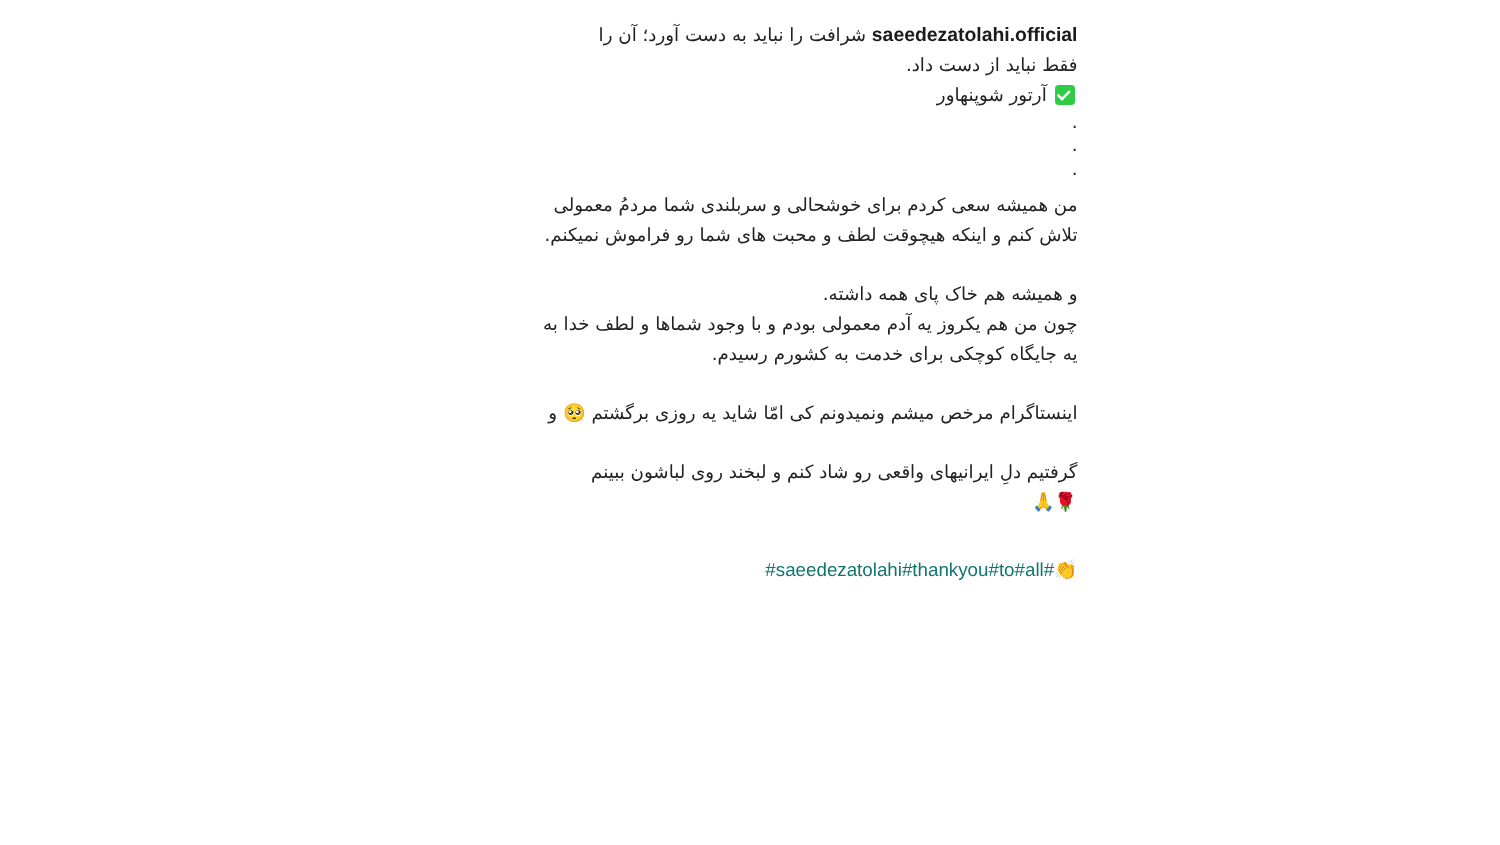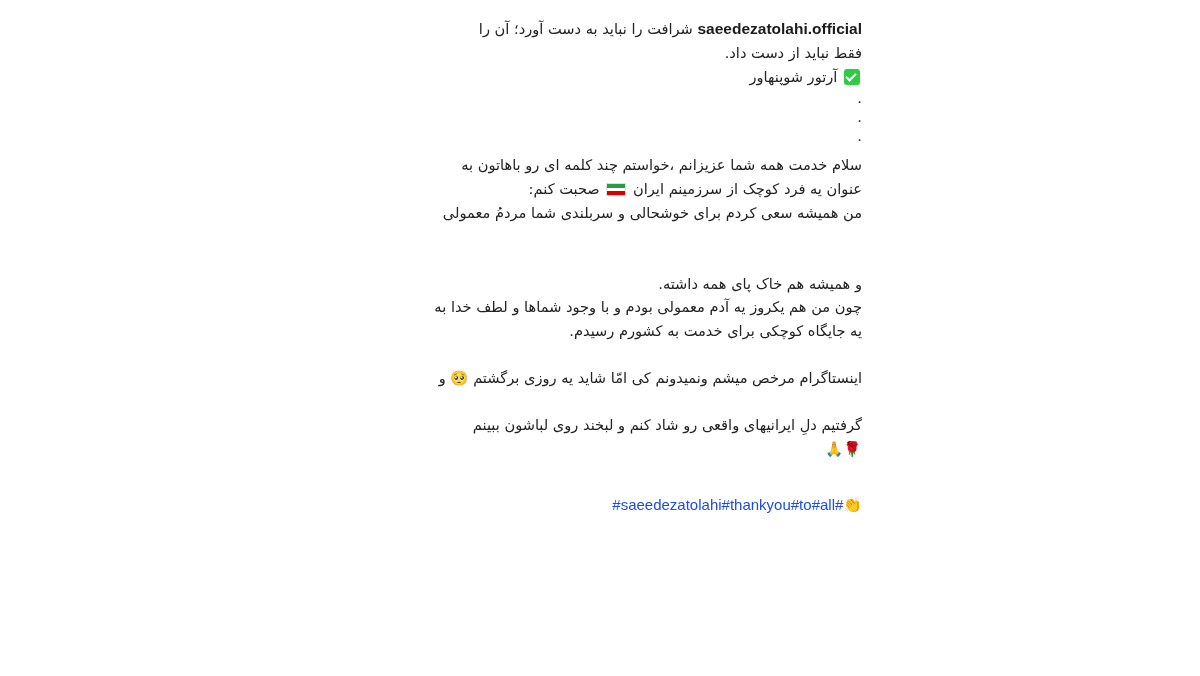--- a/index.html
+++ b/index.html
@@ -122,21 +122,21 @@
     color: #1a6fd4;
     font-family: "Liberation Sans", sans-serif;
     font-size: 15px;
     direction: ltr;
     unicode-bidi: embed;
     display: block;
     text-align: right;
     margin-top: 10px;
   }
   .hashtags a {
-    color: #1d4ed8;
+    color: #0f766e;
     text-decoration: none;
   }
 </style>
 </head>
 <body>
 
 <div class="page">
 
   <div class="side-pad-left"></div>
   <div class="side-pad-right"></div>
@@ -155,30 +155,24 @@
         <span class="check-badge"></span>
         <span class="rtl-run">آرتور شوپنهاور</span>
       </p>
 
       <span class="dot-line">.</span>
       <span class="dot-line">.</span>
       <span class="dot-line">.</span>
 
       <div class="spacer-sm"></div>
 
-      <p class="para">
-        <span class="rtl-run">سلام خدمت همه شما عزیزانم ،خواستم چند کلمه ای رو باهاتون به</span><br>
-        <span class="rtl-run">عنوان یه فرد کوچک از سرزمینم ایران</span>
-        <span class="flag-ir"></span>
-        <span class="rtl-run">صحبت کنم:</span>
-      </p>
 
       <p class="para">
         <span class="rtl-run">من همیشه سعی کردم برای خوشحالی و سربلندی شما مردمُ معمولی</span><br>
-        <br>
+        <span class="rtl-run">تلاش کنم و اینکه هیچوقت لطف و محبت های شما رو فراموش نمیکنم.</span><br>
         <br>
         <span class="rtl-run">و همیشه هم خاک پای همه داشته.</span>
       </p>
 
       <p class="para">
         <span class="rtl-run">چون من هم یکروز یه آدم معمولی بودم و با وجود شماها و لطف خدا به</span><br>
         <span class="rtl-run">یه جایگاه کوچکی برای خدمت به کشورم رسیدم.</span>
       </p>
 
       <p class="para">

